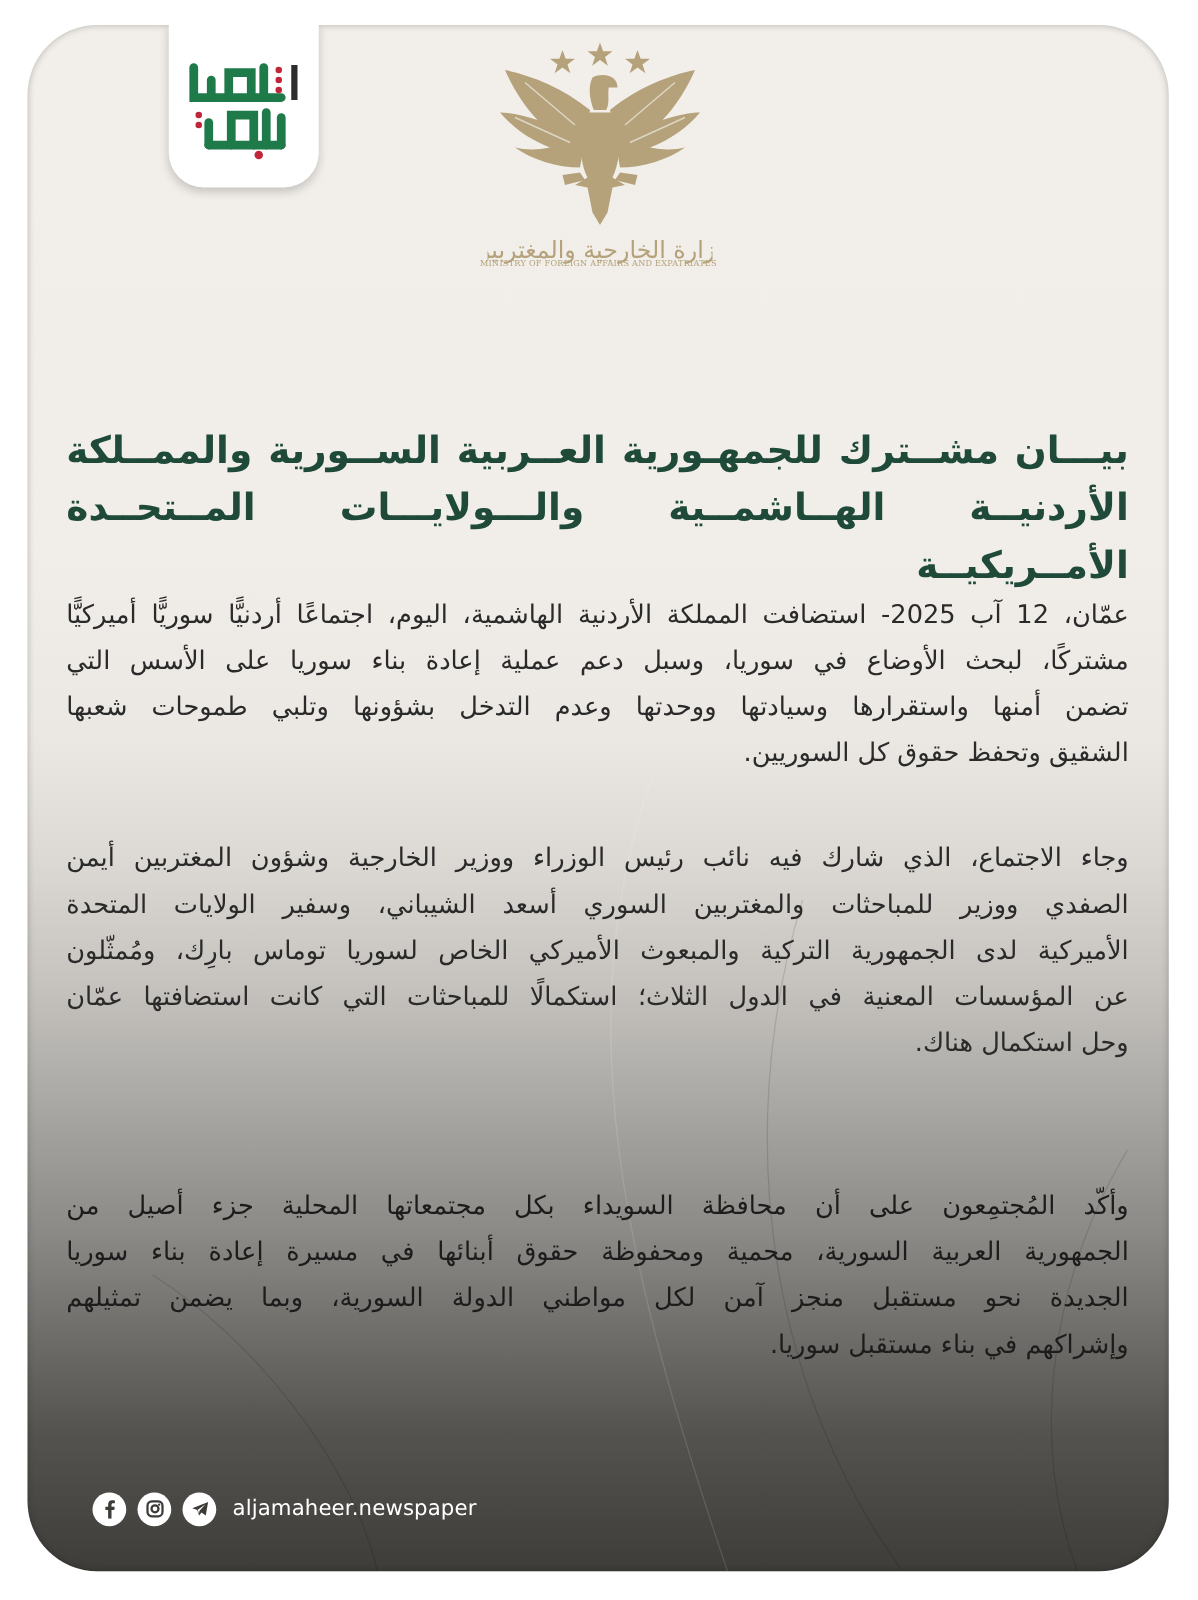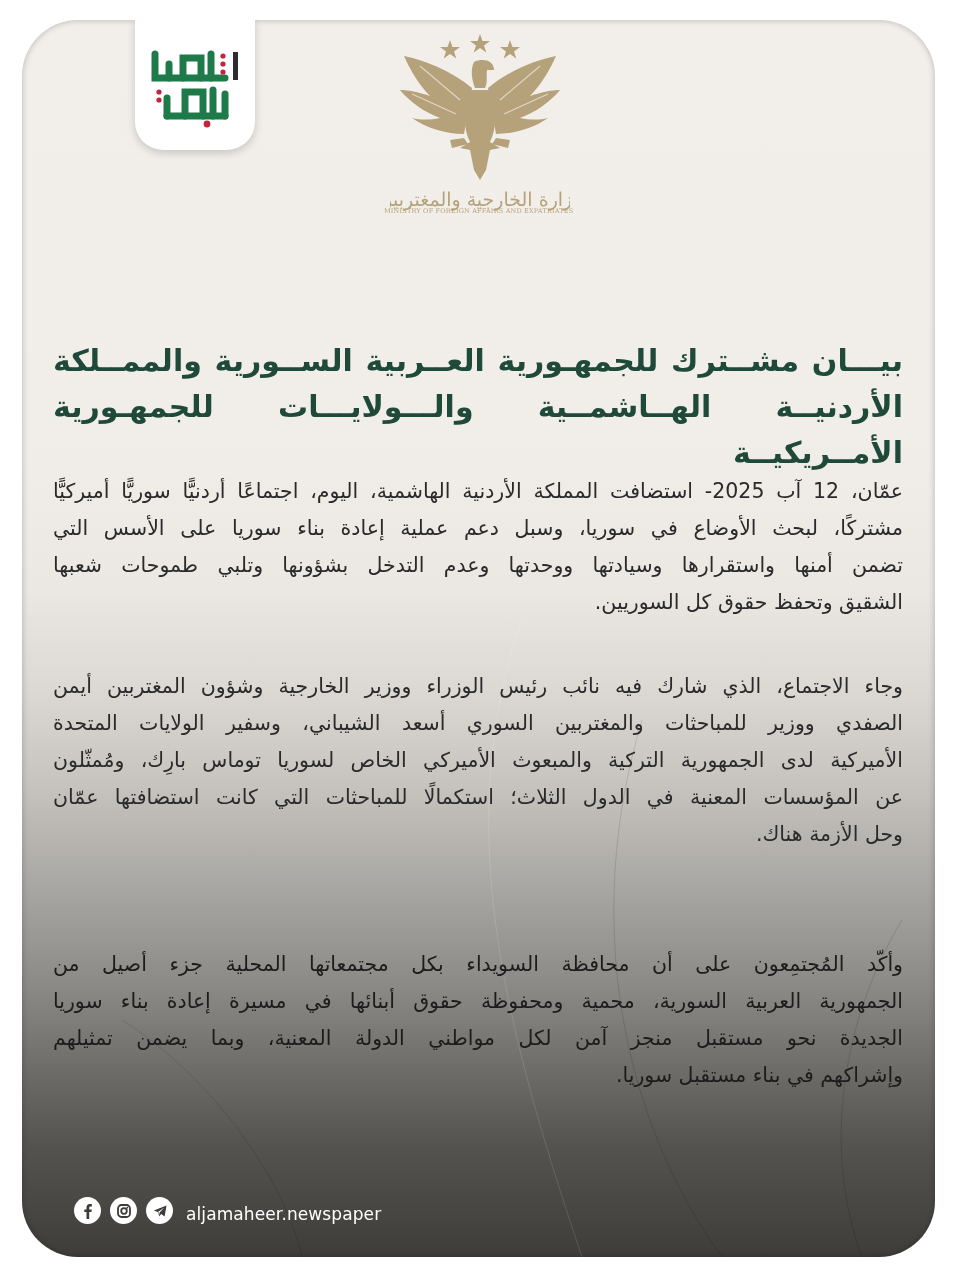--- a/index.html
+++ b/index.html
@@ -39,21 +39,21 @@
       font-family: "DejaVu Sans", sans-serif; font-size: 20.5px; line-height: 37px; color: #2a2a2a;
       text-align: justify;
       margin-left: 32px;
     }
     .para .ln { display: block; text-align-last: justify; white-space: nowrap; }
     .para .ln.last { text-align-last: right; }
     .p1 { top: 453px; }
     .p2 { top: 648px; }
     .p3 { top: 926px; color: #1c1c1c; }
     .footer {
-      position: absolute; left: 52px; top: 1170px; height: 34px; display: flex; align-items: flex-end; gap: 9px;
+      position: absolute; left: 52px; top: 1170px; height: 34px; display: flex; align-items: center; gap: 9px;
     }
     .social {
       width: 27px; height: 27px; border-radius: 50%; background: #ffffff;
       display: flex; align-items: center; justify-content: center;
     }
     .handle {
       font-family: "DejaVu Sans", sans-serif; font-size: 17px; color: #ffffff; margin-left: 4px; letter-spacing: 0.1px;
     }
   </style>
 </head>
@@ -118,42 +118,42 @@
       <line x1="22" y1="64" x2="66" y2="84"></line>
       <line x1="150" y1="36" x2="110" y2="70"></line>
       <line x1="158" y1="64" x2="114" y2="84"></line>
     </g>
     <text x="90" y="176" text-anchor="middle" font-family="DejaVu Serif, serif" font-size="19" fill="#b5a27a" direction="rtl">وزارة الخارجية والمغتربين</text>
   </svg>
   <div class="emblem-text-en">MINISTRY OF FOREIGN AFFAIRS AND EXPATRIATES</div>
 
   <div class="title">
     <span>بيـــان مشــترك للجمهـورية العــربية الســورية والممــلكة</span>
-    <span>الأردنيــة الهــاشمــية والـــولايـــات للجمهـورية الأمــريكيــة</span>
+    <span>الأردنيــة الهــاشمــية والـــولايـــات المــتحــدة الأمــريكيــة</span>
   </div>
 
   <div class="para p1">
     <span class="ln">عمّان، 12 آب 2025- استضافت المملكة الأردنية الهاشمية، اليوم، اجتماعًا أردنيًّا سوريًّا أميركيًّا</span>
     <span class="ln">مشتركًا، لبحث الأوضاع في سوريا، وسبل دعم عملية إعادة بناء سوريا على الأسس التي</span>
     <span class="ln">تضمن أمنها واستقرارها وسيادتها ووحدتها وعدم التدخل بشؤونها وتلبي طموحات شعبها</span>
     <span class="ln last">الشقيق وتحفظ حقوق كل السوريين.</span>
   </div>
 
   <div class="para p2">
     <span class="ln">وجاء الاجتماع، الذي شارك فيه نائب رئيس الوزراء ووزير الخارجية وشؤون المغتربين أيمن</span>
     <span class="ln">الصفدي ووزير للمباحثات والمغتربين السوري أسعد الشيباني، وسفير الولايات المتحدة</span>
     <span class="ln">الأميركية لدى الجمهورية التركية والمبعوث الأميركي الخاص لسوريا توماس بارِك، ومُمثّلون</span>
     <span class="ln">عن المؤسسات المعنية في الدول الثلاث؛ استكمالًا للمباحثات التي كانت استضافتها عمّان</span>
-    <span class="ln last">وحل الأزمة هناك.</span>
+    <span class="ln last">وحل استكمال هناك.</span>
   </div>
 
   <div class="para p3">
     <span class="ln">وأكّد المُجتمِعون على أن محافظة السويداء بكل مجتمعاتها المحلية جزء أصيل من</span>
     <span class="ln">الجمهورية العربية السورية، محمية ومحفوظة حقوق أبنائها في مسيرة إعادة بناء سوريا</span>
-    <span class="ln">الجديدة نحو مستقبل منجز آمن لكل مواطني الدولة المعنية، وبما يضمن تمثيلهم</span>
+    <span class="ln">الجديدة نحو مستقبل منجز آمن لكل مواطني الدولة السورية، وبما يضمن تمثيلهم</span>
     <span class="ln last">وإشراكهم في بناء مستقبل سوريا.</span>
   </div>
 
   <div class="footer">
     <div class="social">
       <svg width="16" height="16" viewBox="0 0 16 16">
         <path d="M 9.2 16 L 9.2 9 L 11.4 9 L 11.8 6.4 L 9.2 6.4 L 9.2 4.9 C 9.2 4.1, 9.5 3.6, 10.5 3.6 L 11.9 3.6 L 11.9 1.3 C 11.5 1.2, 10.6 1.1, 9.7 1.1 C 7.7 1.1, 6.5 2.3, 6.5 4.5 L 6.5 6.4 L 4.3 6.4 L 4.3 9 L 6.5 9 L 6.5 16 Z" fill="#3d3b38"></path>
       </svg>
     </div>
     <div class="social">

